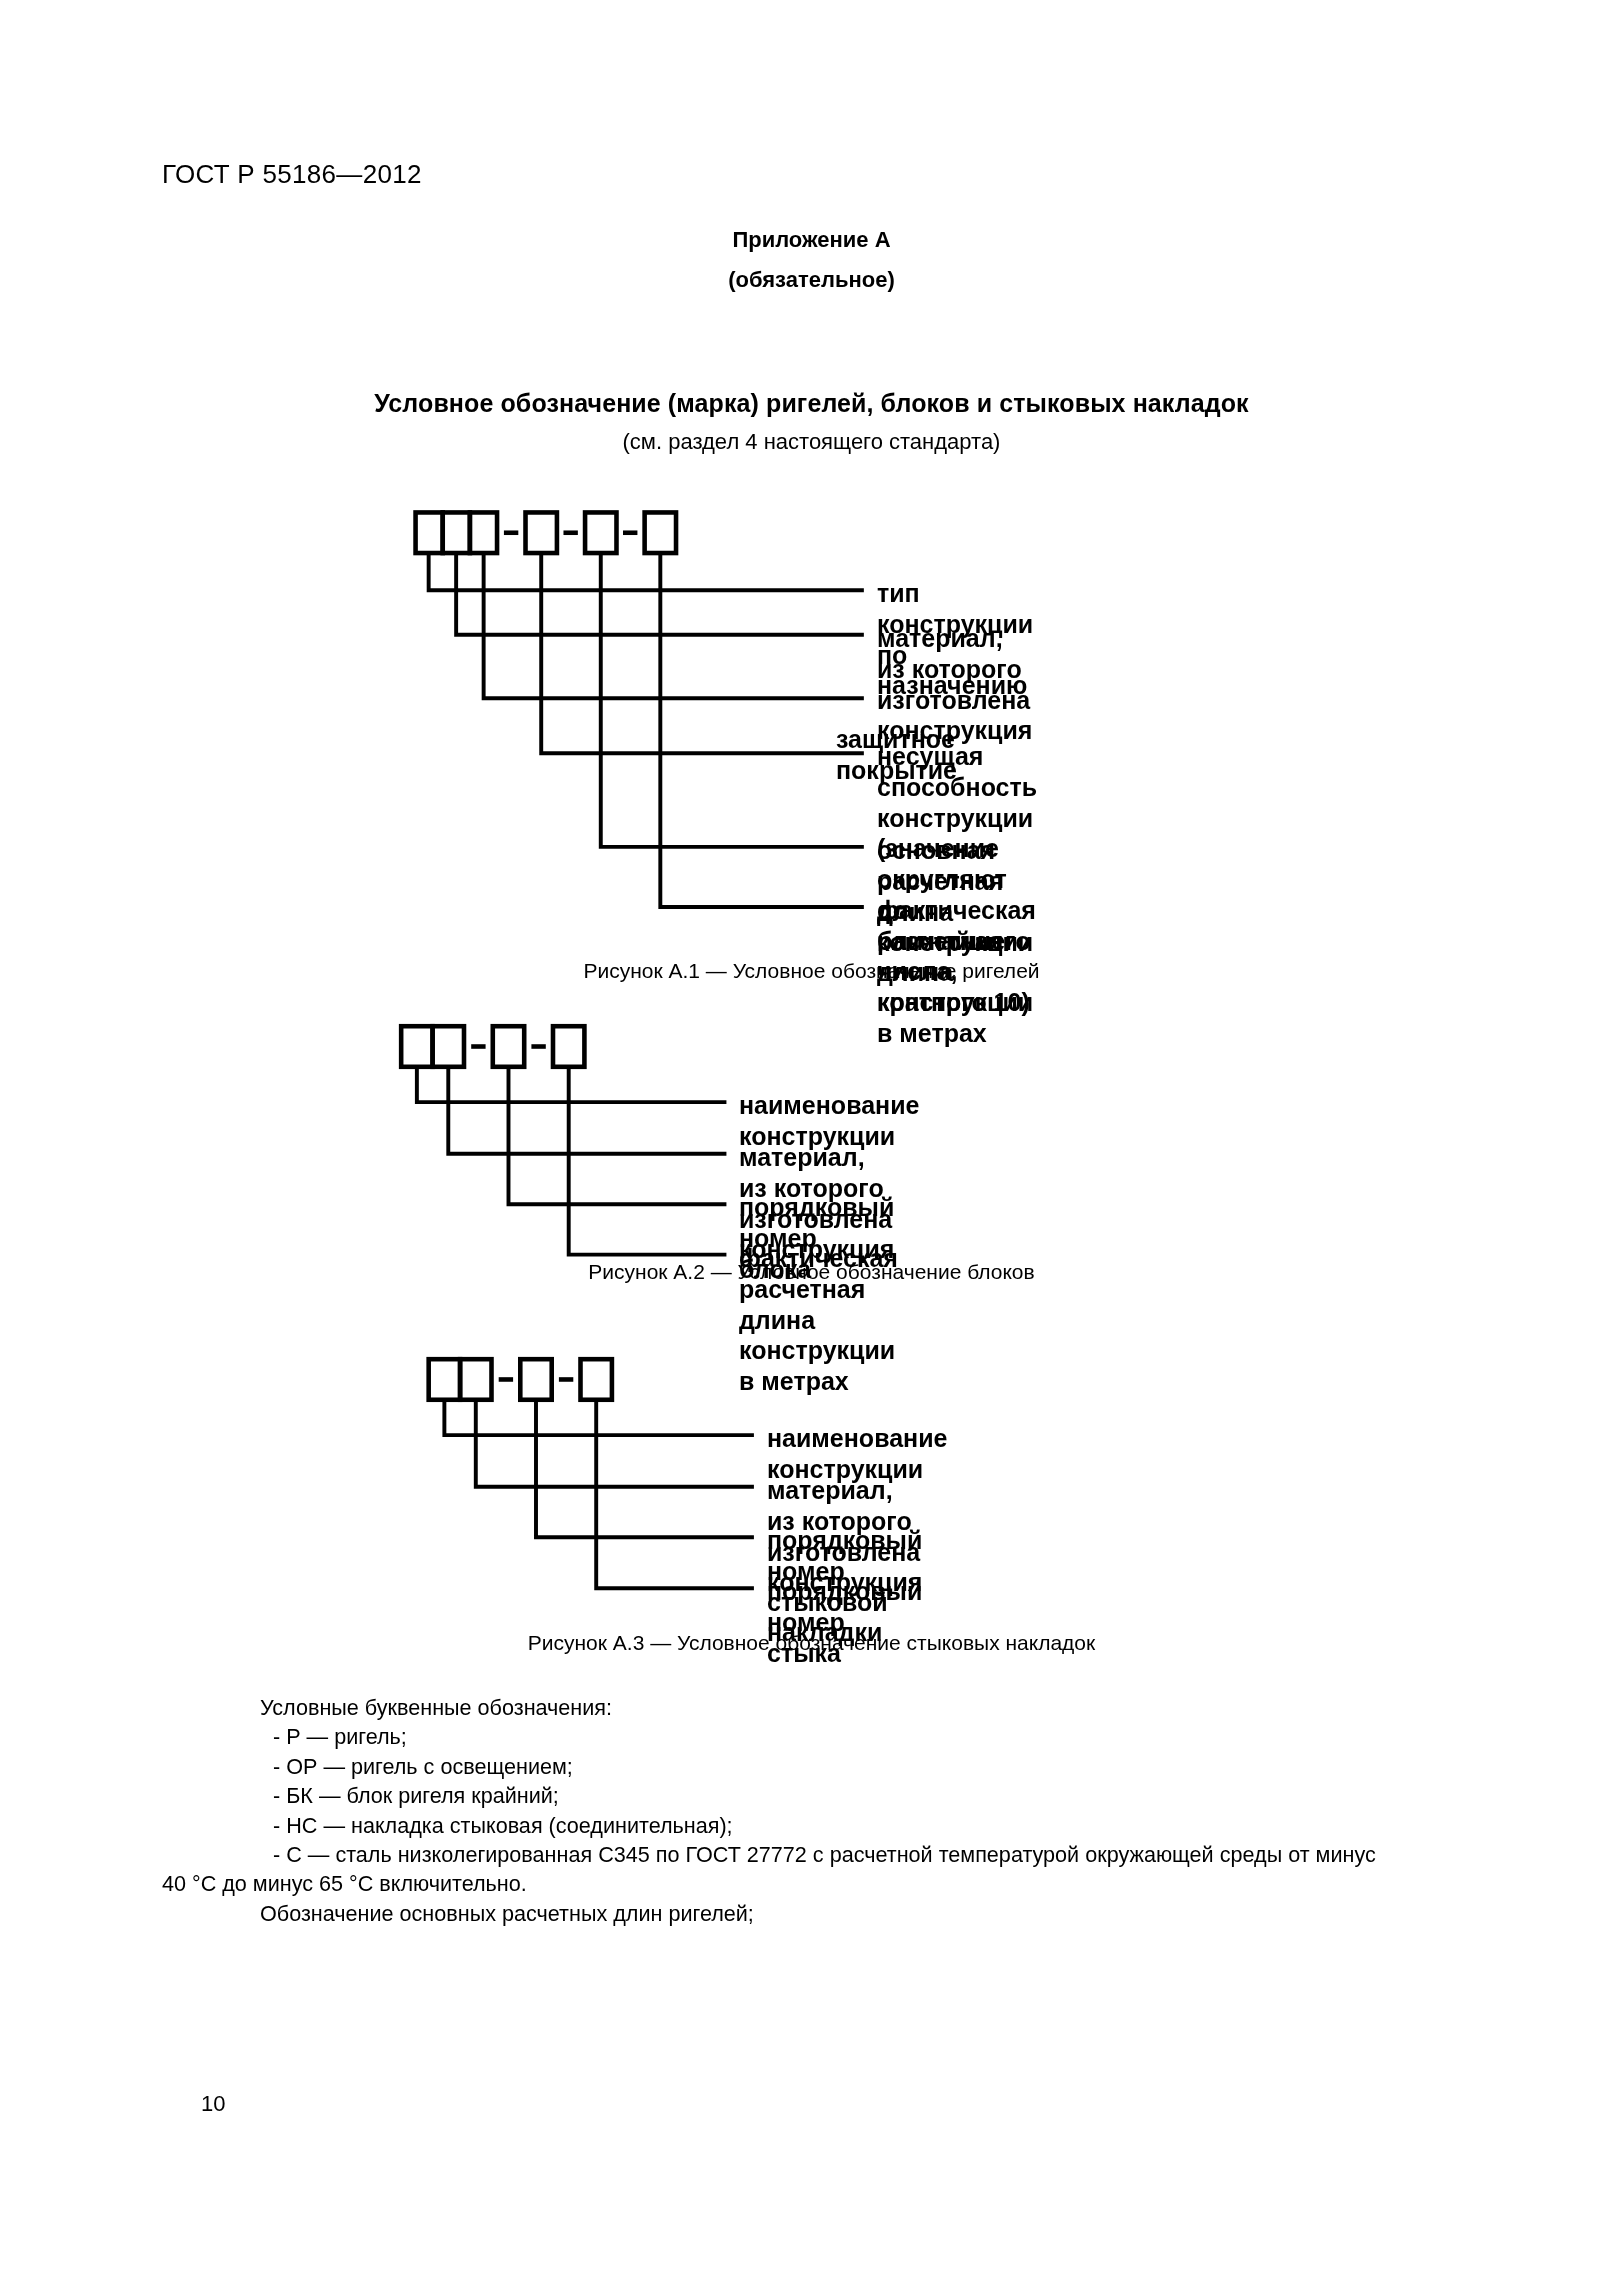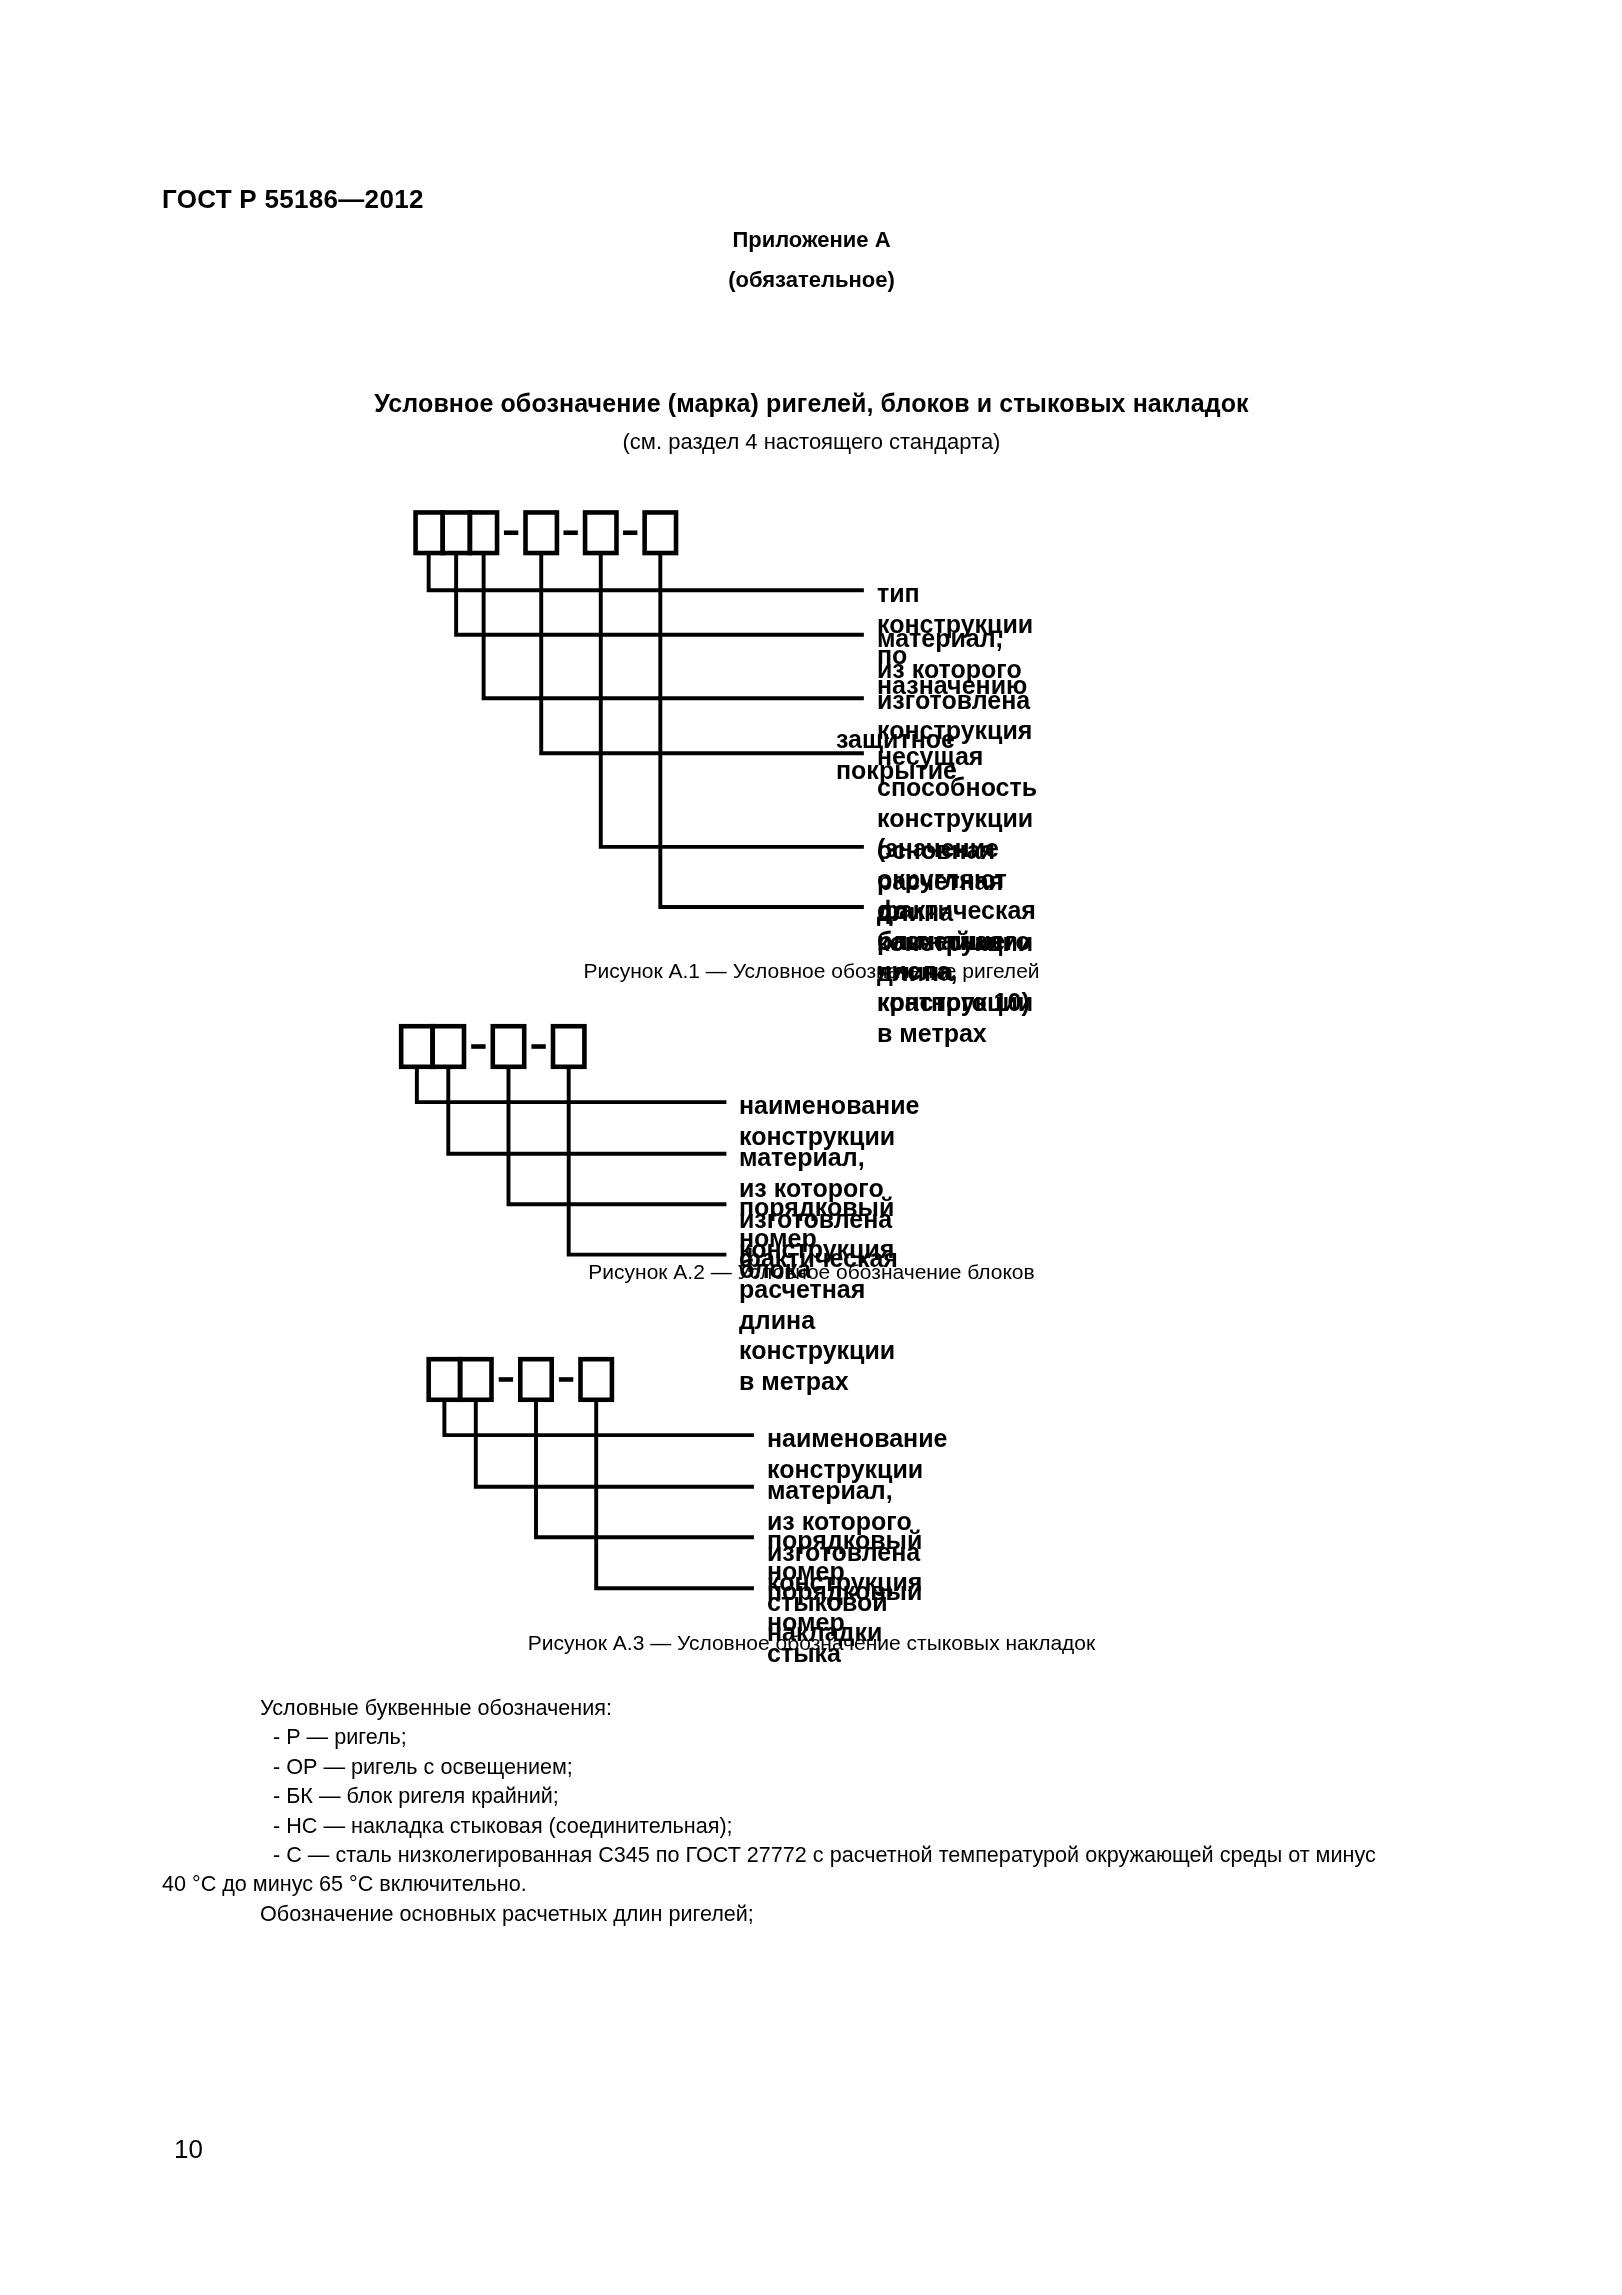--- a/index.html
+++ b/index.html
@@ -19,24 +19,23 @@
     background: #ffffff;
     overflow: hidden;
   }
 
   
   .doc-header {
     position: absolute;
     left: 162px;
     top: 159px;
     font-size: 26px;
-    font-weight: bold;
+    font-weight: normal;
     letter-spacing: 0.3px;
     white-space: nowrap;
-    margin-top: 25px;
   }
 
   
   .annex-line {
     position: absolute;
     width: 1623px;
     text-align: center;
     font-size: 22px;
     font-weight: bold;
   }
@@ -97,24 +96,23 @@
     position: relative;
     height: 29.4px;
     white-space: nowrap;
   }
   .indent-par { padding-left: 98px; }
   .indent-item { padding-left: 111px; }
   .no-indent { padding-left: 0; }
 
   .page-number {
     position: absolute;
-    left: 174px;
+    left: 201px;
     top: 2091px;
-    font-size: 26px;
-    margin-top: 43px;
+    font-size: 22px;
   }
 </style>
 </head>
 <body>
 
 <div class="page">
 
   <div class="doc-header">ГОСТ Р 55186—2012</div>
 
   <div class="annex-line annex-a">Приложение А</div>

